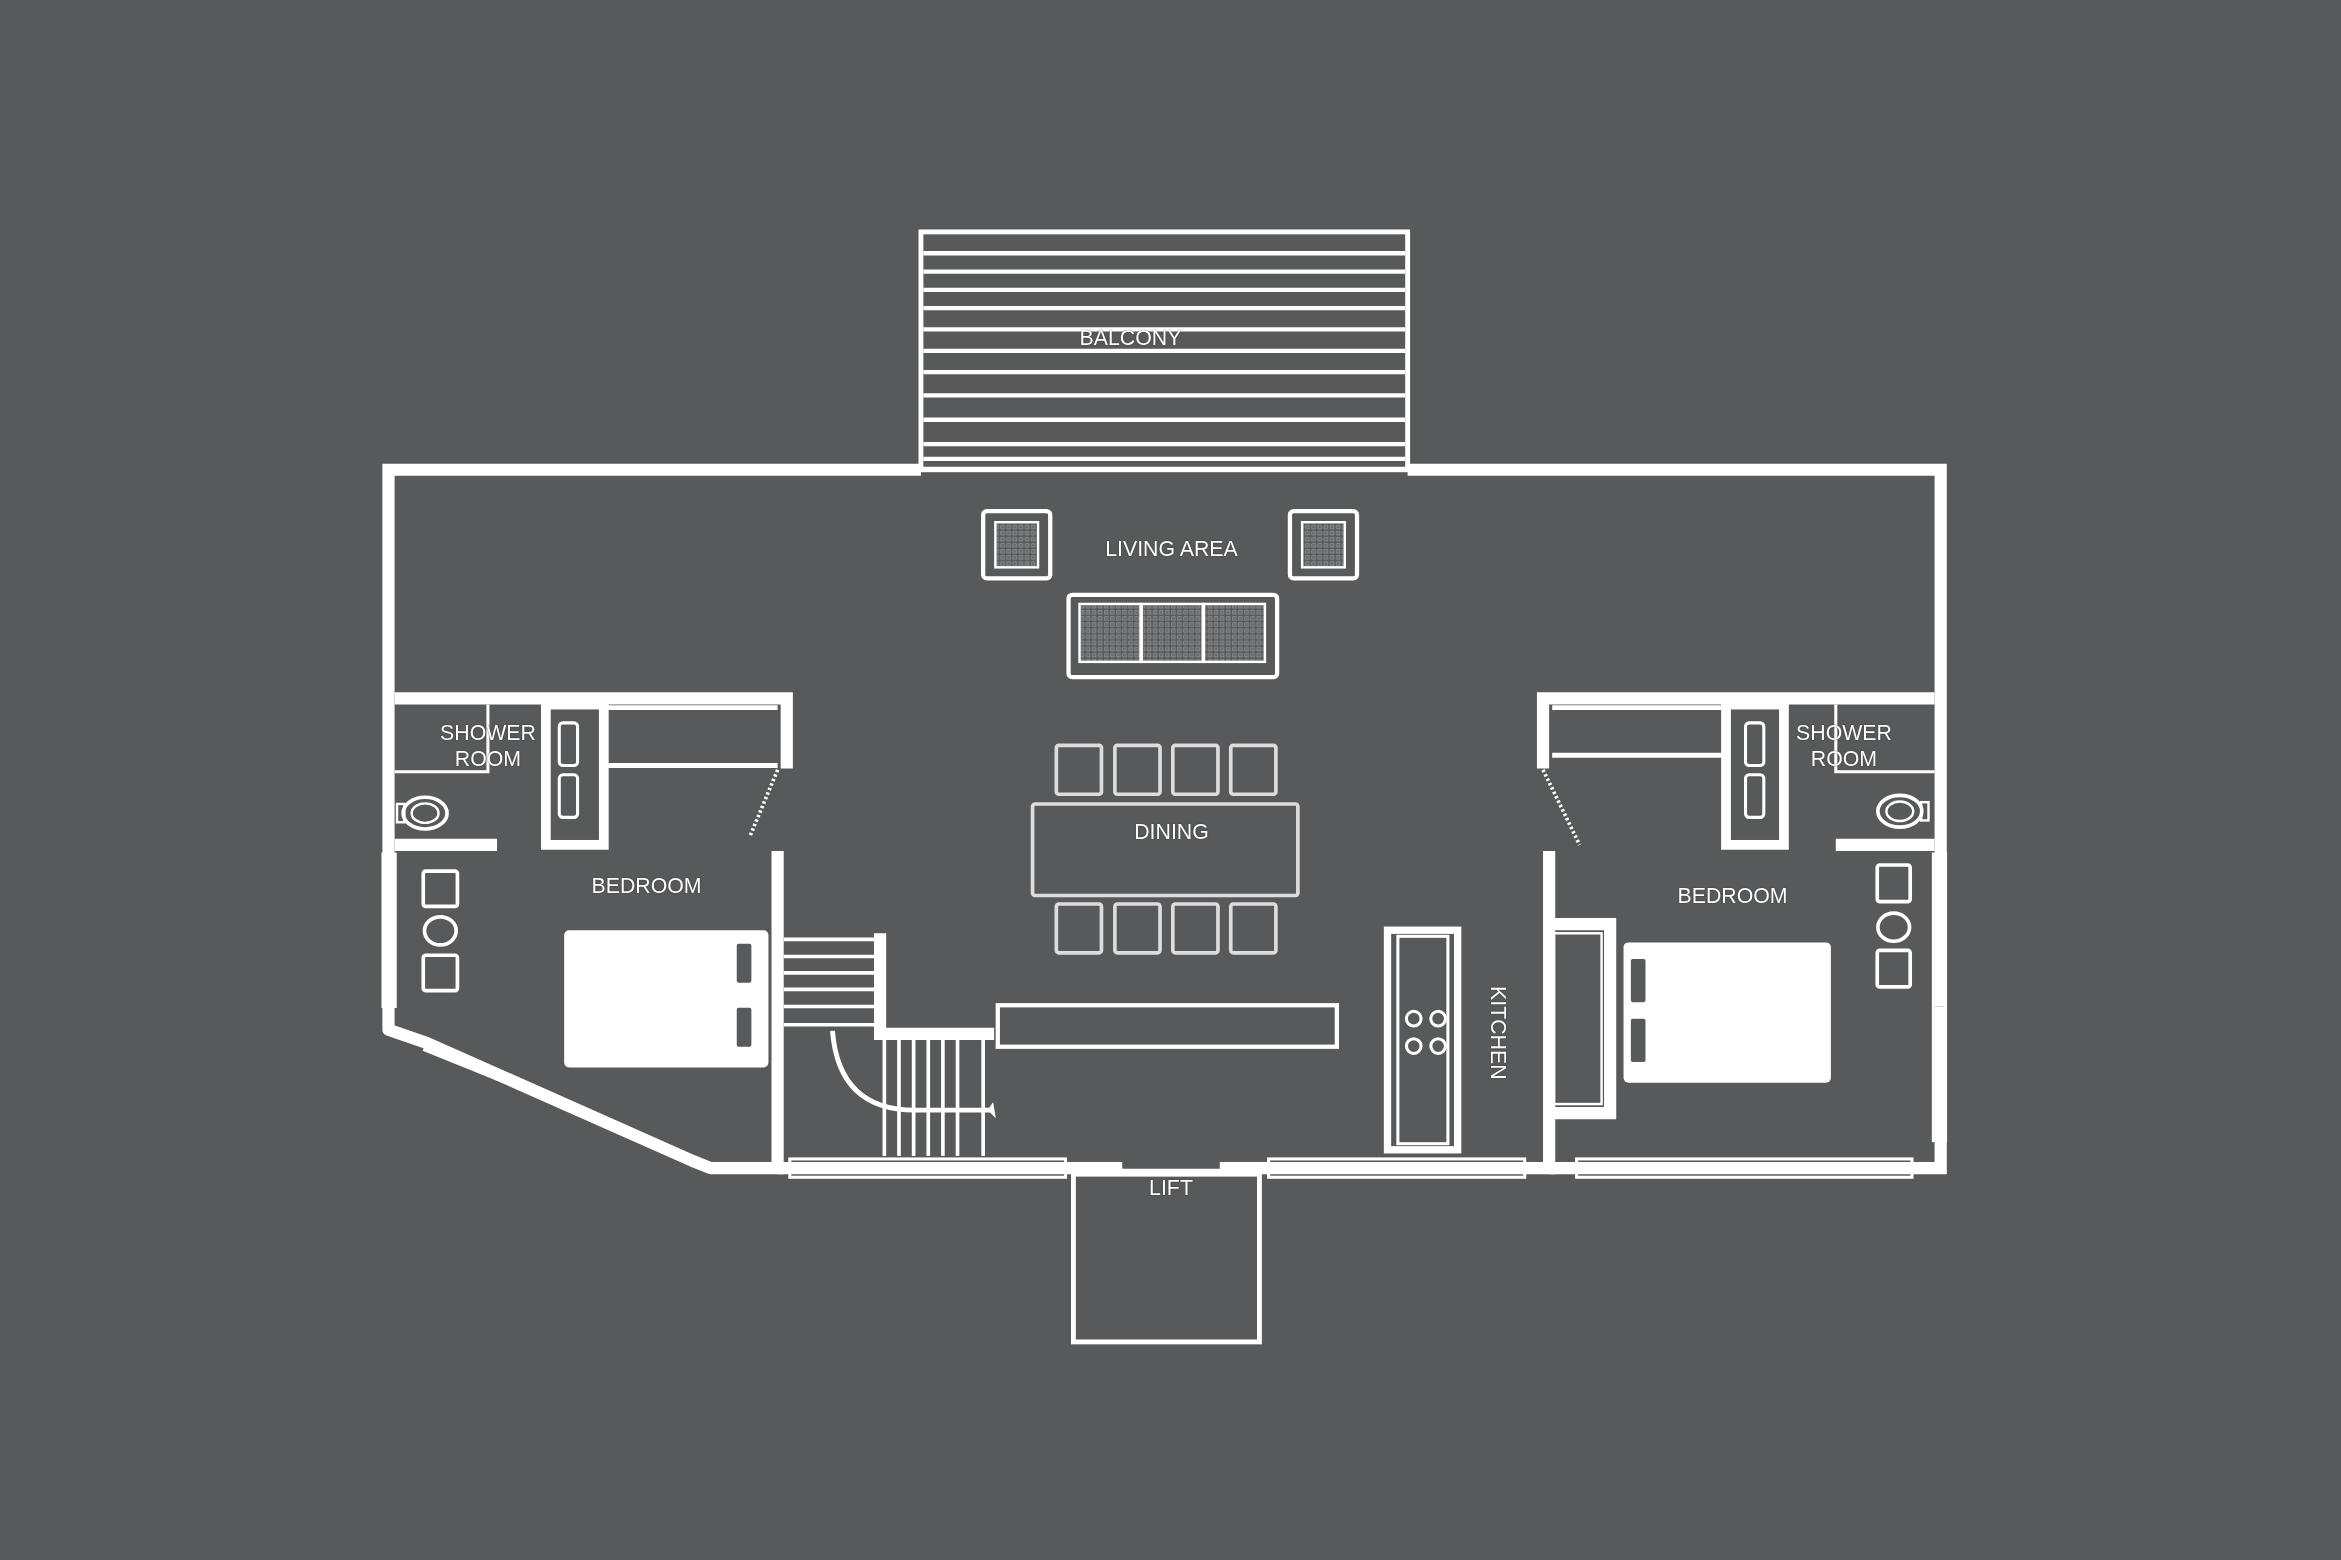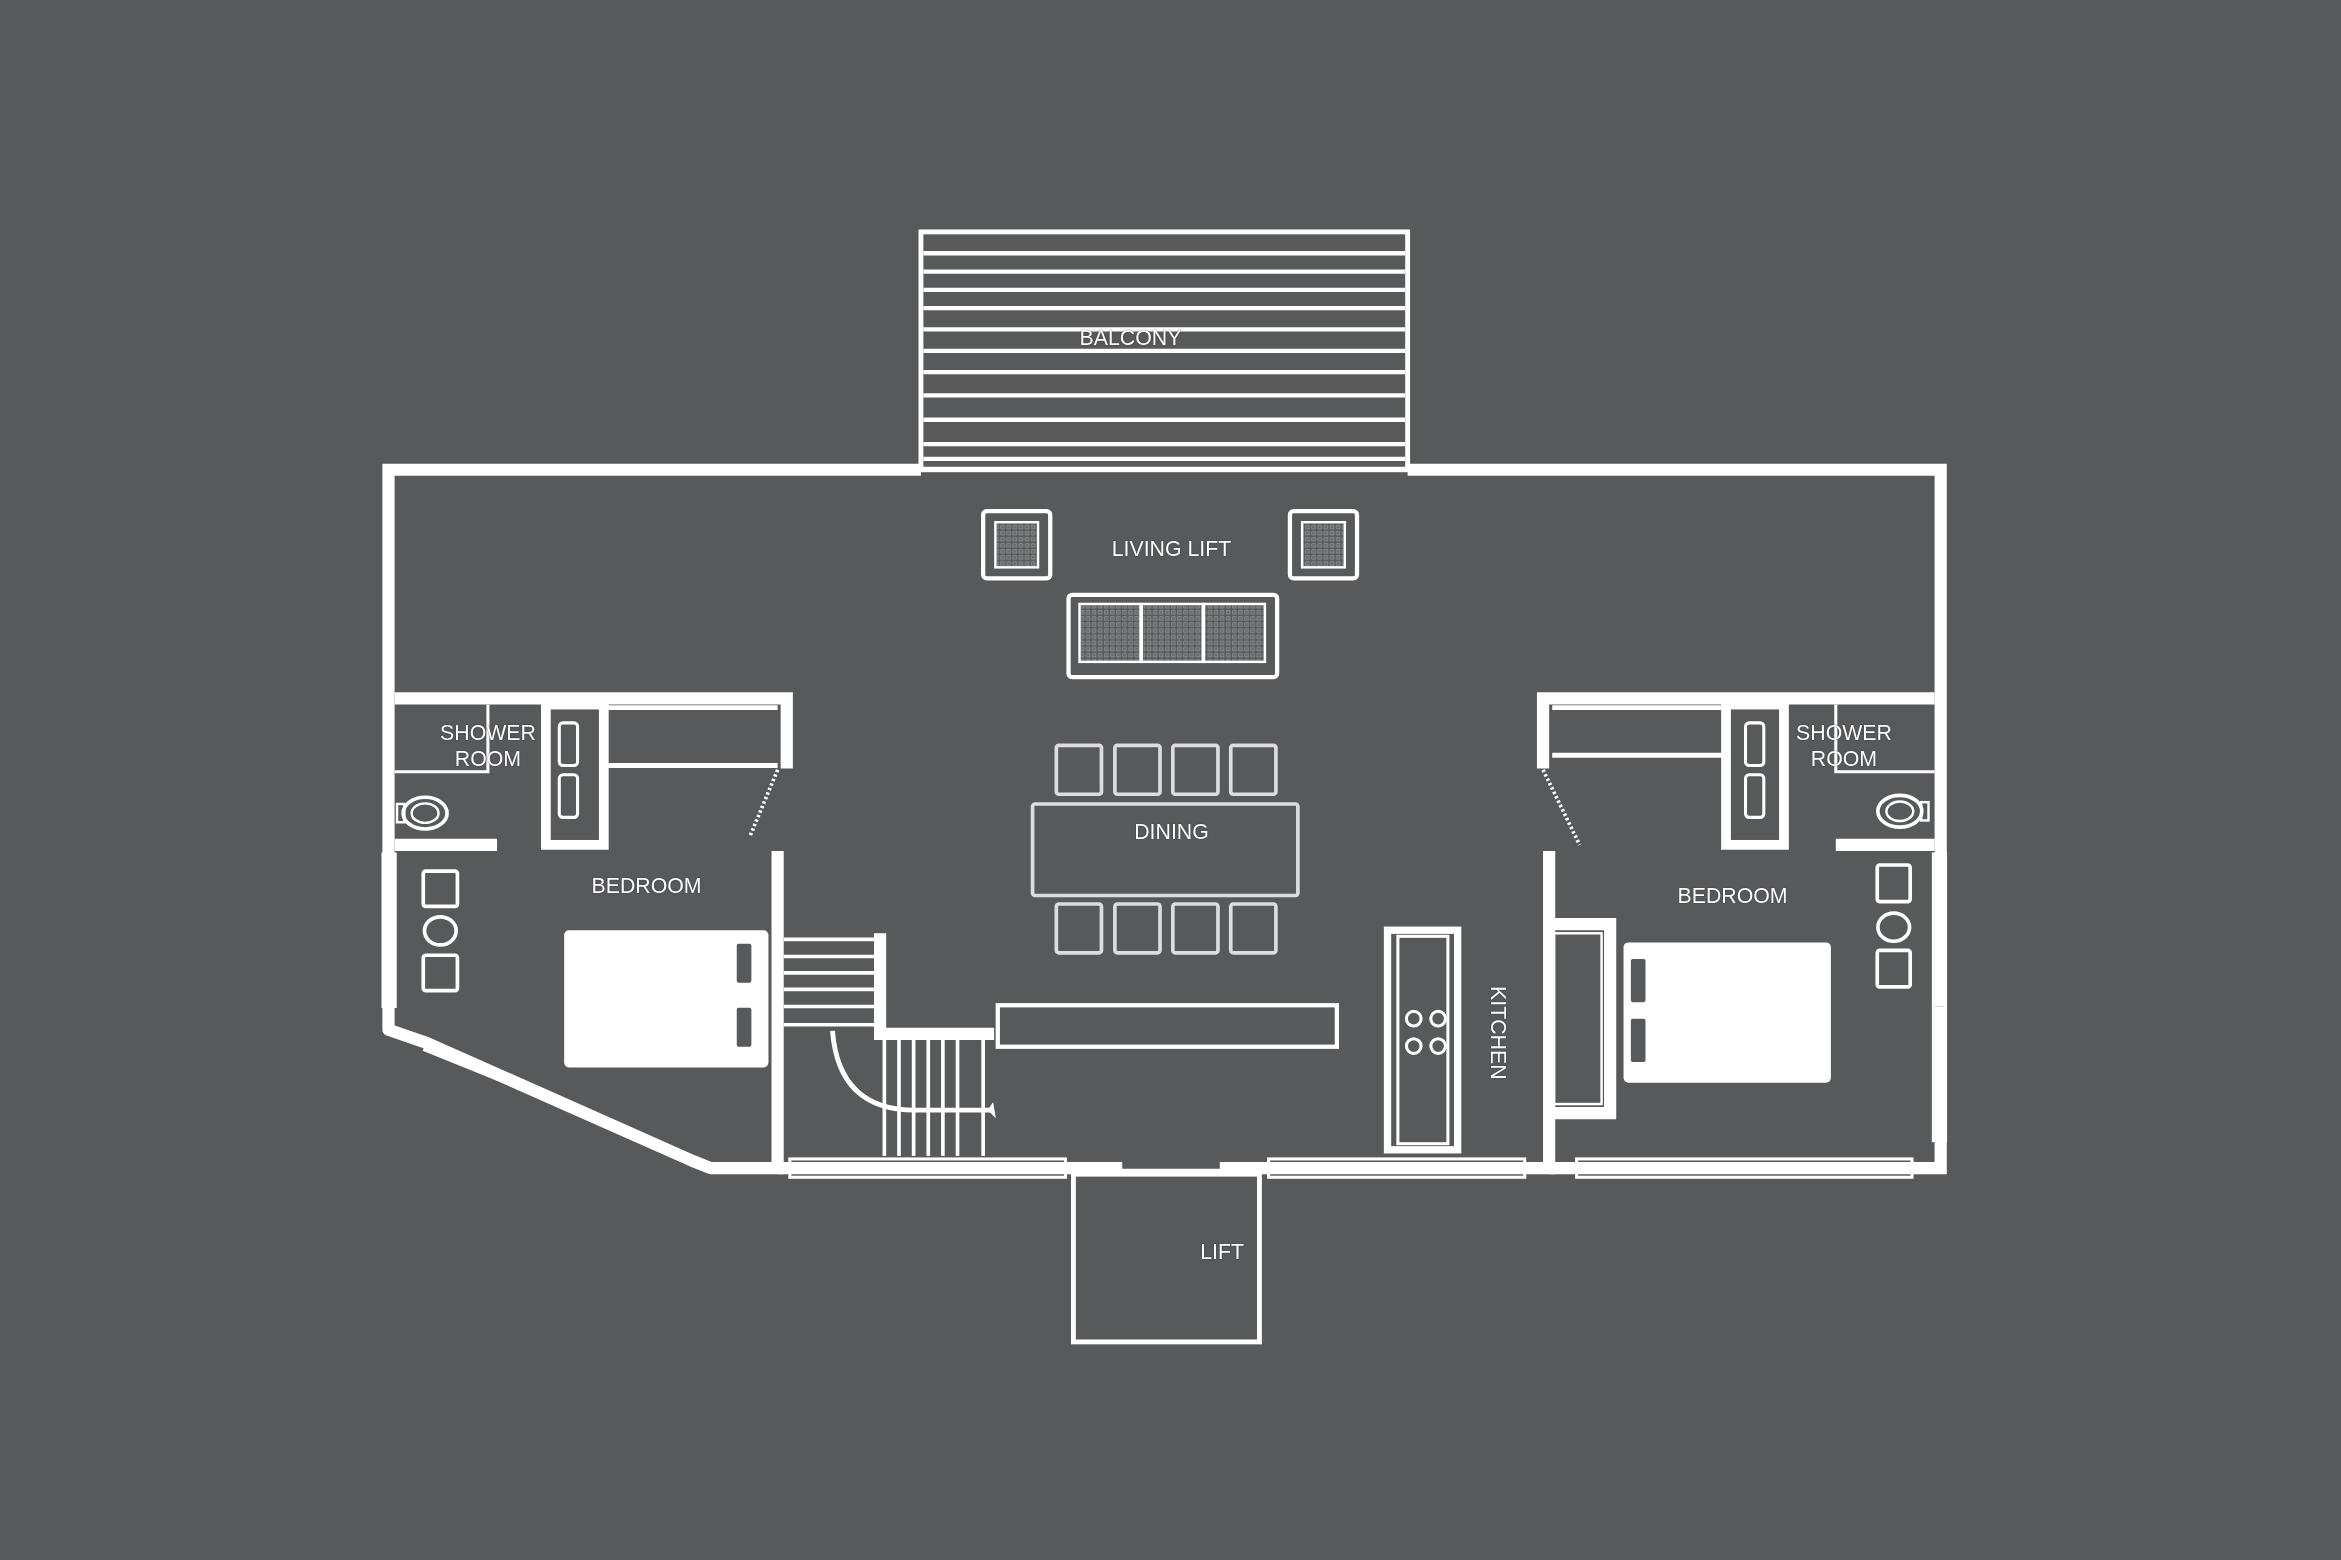--- a/index.html
+++ b/index.html
@@ -159,23 +159,23 @@
     <rect x="2080" y="1900" width="420" height="30" stroke-width="5"></rect>
     <rect x="2585" y="1900" width="550" height="30" stroke-width="5"></rect>
     <line x1="1840" y1="1908" x2="2000" y2="1908" stroke="#58595b" stroke-width="16"></line>
   </g>
   <g>
     <rect x="1760" y="1925" width="305" height="275" fill="#58595b" stroke="#fff" stroke-width="8"></rect>
   </g>
 </svg>
 
 <div class="room-label" style="left:1048px; top:326px; width:165px;">BALCONY</div>
-<div class="room-label" style="left:1086px; top:537px; width:171px;">LIVING LIFT</div>
+<div class="room-label" style="left:1086px; top:537px; width:171px;">LIVING AREA</div>
 <div class="room-label" style="left:1086px; top:820px; width:171px;">DINING</div>
 <div class="room-label vertical" style="left:1427px; top:1020px; width:140px;">KITCHEN</div>
-<div class="room-label" style="left:1098px; top:1240px; width:146px;text-align:right;">LIFT</div>
+<div class="room-label" style="left:1098px; top:1176px; width:146px;">LIFT</div>
 <div class="room-label" style="left:415px; top:721px; width:146px;">SHOWER
 ROOM</div>
 <div class="room-label" style="left:561px; top:874px; width:171px;">BEDROOM</div>
 <div class="room-label" style="left:1771px; top:721px; width:146px;">SHOWER
 ROOM</div>
 <div class="room-label" style="left:1647px; top:884px; width:171px;">BEDROOM</div>
 
 
 </body></html>

